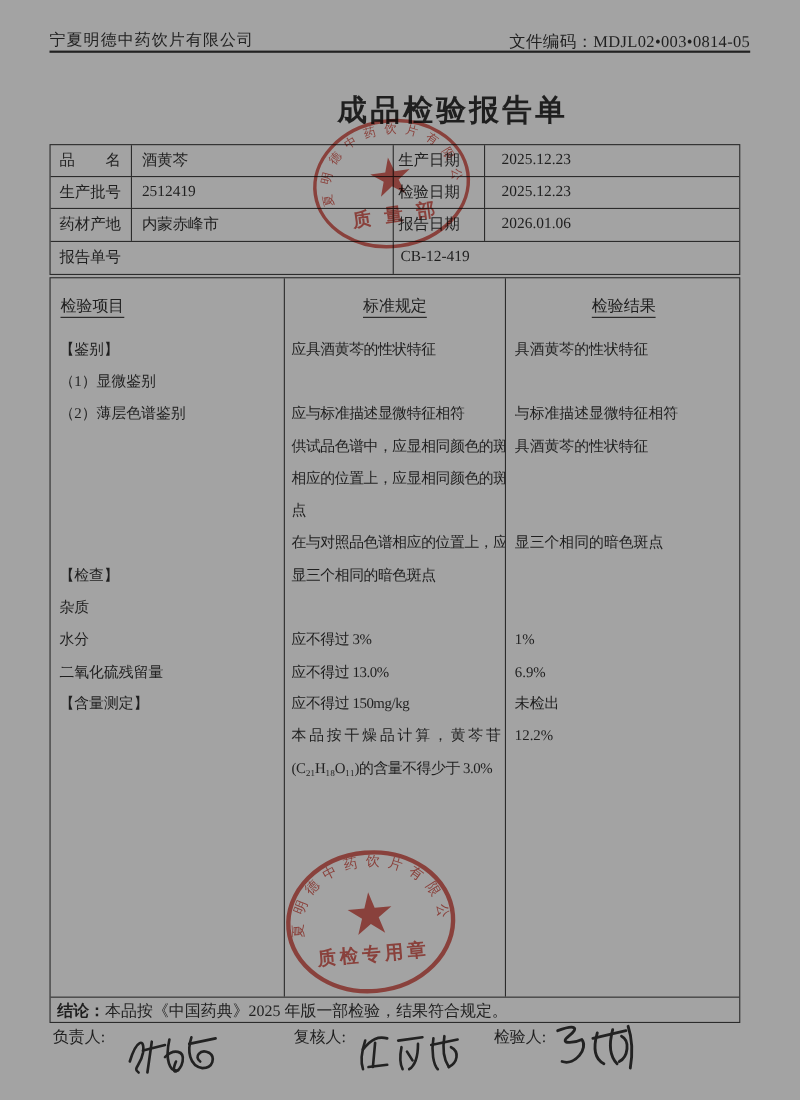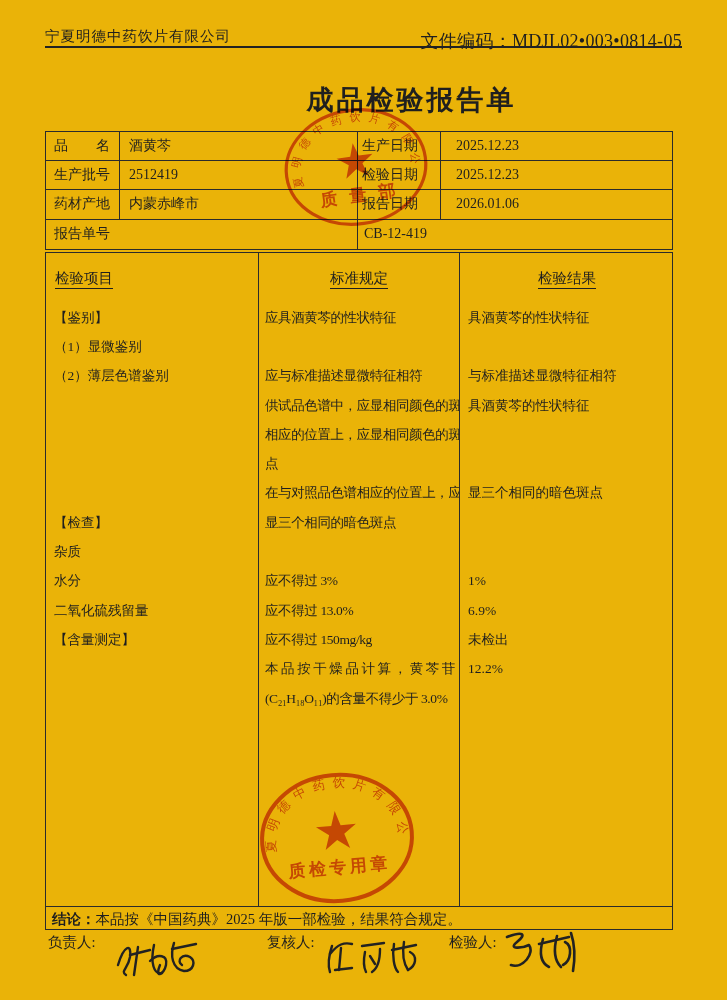--- a/index.html
+++ b/index.html
@@ -1,23 +1,23 @@
 <!DOCTYPE html>
 <html><head>
 <meta charset="utf-8">
 <style>
   * { margin:0; padding:0; box-sizing:border-box; }
   body { background:#888; font-family:"Liberation Serif","DejaVu Serif",serif; }
   .page {
     position:relative; width:727px; height:1000px; margin:0 auto;
-    background:#eab308; color:#1f1f1f; overflow:hidden;
+    background:#a3a3a3; color:#1f1f1f; overflow:hidden;
   }
   
   .company-name { position:absolute; left:45px; top:27px; font-size:14.5px; letter-spacing:1px; }
-  .doc-code { position:absolute; right:45px; top:29px; font-size:18px; letter-spacing:.3px; }
+  .doc-code { position:absolute; right:45px; top:29px; font-size:15px; letter-spacing:.3px; }
   .header-rule { position:absolute; left:45px; top:46px; width:637px; height:2px; background:#222; }
   
   .report-title { position:absolute; left:0; top:82px; width:100%; text-align:center;
     font-size:27px; font-weight:bold; letter-spacing:3px;margin-left:48px; }
   
   .info-table { position:absolute; left:45px; top:131px; width:628px; border:1.5px solid #2b2b2b; }
   .irow { display:grid; grid-template-columns:74px 238px 83px 230px; height:29.2px;
     border-bottom:1.5px solid #2b2b2b; }
   .irow-last { display:grid; grid-template-columns:312px 313px; height:29.2px; border-bottom:none;font-family:Liberation Serif, serif; }
   .icell { display:flex; align-items:center; font-size:14px; border-right:1.5px solid #2b2b2b;

